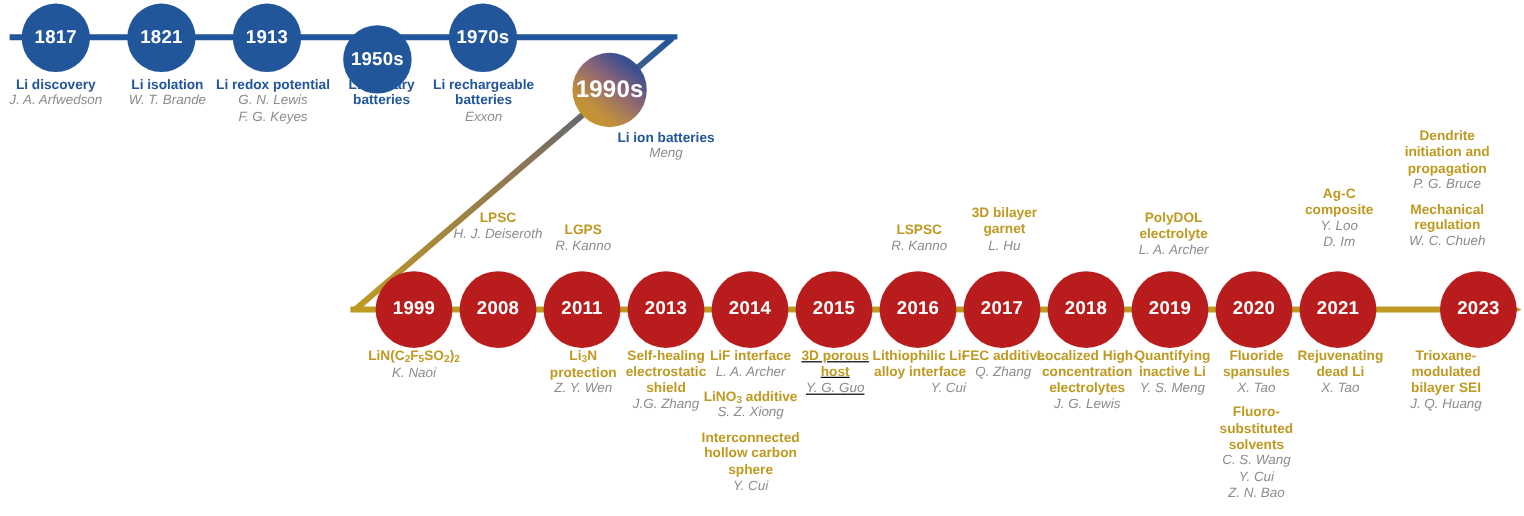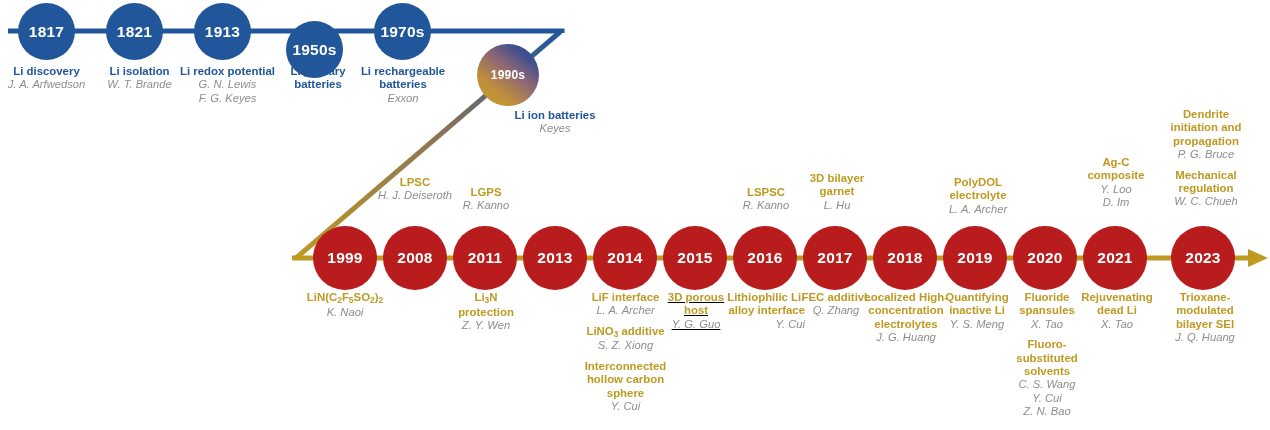--- a/index.html
+++ b/index.html
@@ -43,21 +43,21 @@
   .node.gold { background: #b91c1c; }
   .node.grad {
     background: linear-gradient(38deg, #C79B28 0%, #C08F3C 28%, #8A6478 58%, #3F4F8E 80%, #2B4A91 100%);
   }
   .node-top {
     width: 57px; height: 57px;
     font-size: 15.5px;
   }
   .node-mid {
     width: 62px; height: 62px;
-    font-size: 12px;
+    font-size: 20px;
   }
   .node-bot {
     width: 64px; height: 64px;
     font-size: 15.5px;
   }
 
   
   .cap {
     position: absolute;
     text-align: center;
@@ -158,21 +158,21 @@
       <span class="author">Exxon</span>
     </span>
   </div>
 
   <div class="node grad node-mid" style="left:477px; top:44px;">
     <span>1990s</span>
   </div>
   <div class="cap blue" style="left:463px; top:109px; width:90px;margin-left:47px;">
     <span class="entry">
       <span class="title">Li ion batteries</span>
-      <span class="author">Keyes</span>
+      <span class="author">Meng</span>
     </span>
   </div>
 
   <div class="node gold node-bot" style="left:313px; top:226px;">
     <span>1999</span>
   </div>
   <div class="cap gold" style="left:283px; top:291px; width:124px;">
     <span class="entry">
       <span class="title">LiN(C<sub>2</sub>F<sub>5</sub>SO<sub>2</sub>)<sub>2</sub></span>
       <span class="author">K. Naoi</span>
@@ -201,20 +201,26 @@
   <div class="cap gold" style="left:447px; top:291px; width:78px;">
     <span class="entry">
       <span class="title">Li<sub>3</sub>N<br>protection</span>
       <span class="author">Z. Y. Wen</span>
     </span>
   </div>
 
   <div class="node gold node-bot" style="left:523px; top:226px;">
     <span>2013</span>
   </div>
+  <div class="cap gold" style="left:515px; top:291px; width:80px;">
+    <span class="entry">
+      <span class="title">Self-healing electrostatic shield</span>
+      <span class="author">J.G. Zhang</span>
+    </span>
+  </div>
 
   <div class="node gold node-bot" style="left:593px; top:226px;">
     <span>2014</span>
   </div>
   <div class="cap gold" style="left:579px; top:291px; width:93px;">
     <span class="entry">
       <span class="title">LiF interface</span>
       <span class="author">L. A. Archer</span>
     </span>
     <span class="entry">
@@ -268,21 +274,21 @@
       <span class="author">Q. Zhang</span>
     </span>
   </div>
 
   <div class="node gold node-bot" style="left:873px; top:226px;">
     <span>2018</span>
   </div>
   <div class="cap gold" style="left:863px; top:291px; width:86px;">
     <span class="entry">
       <span class="title">Localized High-concentration electrolytes</span>
-      <span class="author">J. G. Huang</span>
+      <span class="author">J. G. Lewis</span>
     </span>
   </div>
 
   <div class="node gold node-bot" style="left:943px; top:226px;">
     <span>2019</span>
   </div>
   <div class="cap gold above" style="left:938px; top:176px; width:80px;">
     <span class="entry">
       <span class="title">PolyDOL electrolyte</span>
       <span class="author">L. A. Archer</span>
@@ -321,21 +327,21 @@
       <span class="author">D. Im</span>
     </span>
   </div>
   <div class="cap gold" style="left:1072px; top:291px; width:90px;">
     <span class="entry">
       <span class="title">Rejuvenating dead Li</span>
       <span class="author">X. Tao</span>
     </span>
   </div>
 
-  <div class="node gold node-bot" style="left:1171px; top:226px;text-align:center;">
+  <div class="node gold node-bot" style="left:1200px; top:226px;text-align:center;">
     <span>2023</span>
   </div>
   <div class="cap gold above" style="left:1163px; top:108px; width:86px;">
     <span class="entry">
       <span class="title">Dendrite initiation and propagation</span>
       <span class="author">P. G. Bruce</span>
     </span>
     <span class="entry">
       <span class="title">Mechanical regulation</span>
       <span class="author">W. C. Chueh</span>

